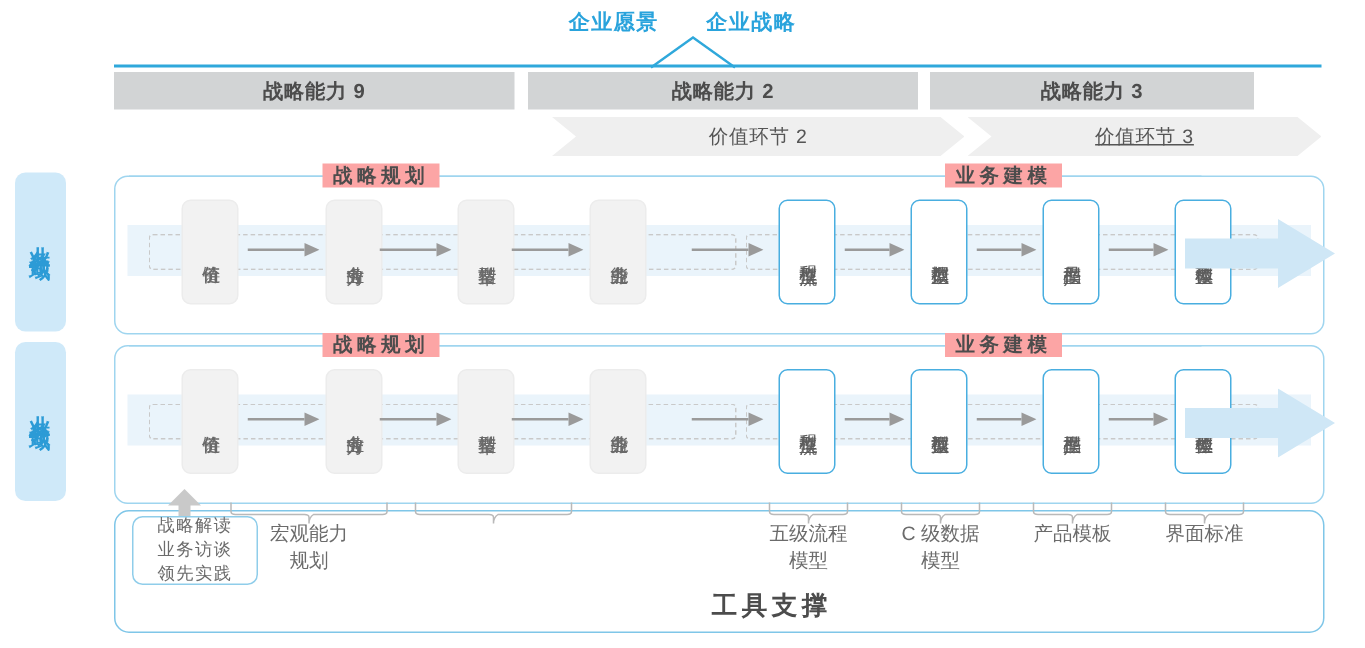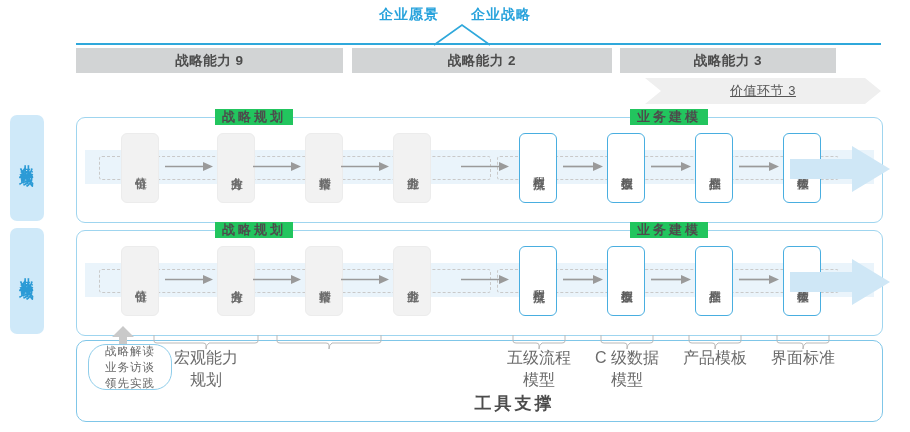--- a/index.html
+++ b/index.html
@@ -69,21 +69,21 @@
   }
   
   .band{
     position:absolute;left:8px;right:8px;height:34px;
     background:#eaf4fb;
   }
 
   
   .sec-cap{
     position:absolute;height:16px;
-    background:#22c55e;padding:0 7px;
+    background:#fca5a5;padding:0 7px;
     font-size:13px;font-weight:bold;color:#4c4c4c;
     letter-spacing:3px;line-height:16px;
     white-space:nowrap;
   }
   .sec-rule{position:absolute;height:1px;background:#9FD5EF;}
 
   
   .rail{
     position:absolute;height:22px;
     border:1px dashed #c9c9c9;border-radius:3px;
@@ -105,26 +105,26 @@
   
   .arrow{position:absolute;height:11px;}
 
   
   .bigarrow{position:absolute;}
 
   
   .bracket{position:absolute;}
   .tool-label{
     position:absolute;text-align:center;
-    font-size:16px;color:#6b6b6b;line-height:1.35;
+    font-size:13px;color:#6b6b6b;line-height:1.35;
     white-space:pre-line;
   }
   .tool-box{
     position:absolute;
-    border:1px solid #8FCDEA;border-radius:18px;background:#fff;
+    border:1px solid #8FCDEA;border-radius:7px;background:#fff;
     font-size:11.5px;color:#6b6b6b;line-height:1.4;
     text-align:center;white-space:pre-line;
     display:flex;align-items:center;justify-content:center;
     letter-spacing:1px;
   }
   .upArrow{position:absolute;}
 
   
   .tool-container{
     position:absolute;left:76px;width:805px;
@@ -150,20 +150,21 @@
 
   <svg class="peak" viewBox="0 0 60 24">
     <polyline points="2,23 30,3 58,23" fill="none" stroke="#2FA8DB" stroke-width="1.6"></polyline>
   </svg>
   <div class="topline"></div>
 
   <div class="cap" style="left:76px;width:267px;">战略能力 9</div>
   <div class="cap" style="left:352px;width:260px;">战略能力 2</div>
   <div class="cap" style="left:620px;width:216px;">战略能力 3</div>
 
+  <div class="vchain c2" style="left:368px;width:275px;">价值环节 2</div>
   <div class="vchain c3" style="left:645px;width:236px;text-decoration:underline;">价值环节 3</div>
 
   <div class="domain-tag" style="top:115px;height:106px;">业务领域 1</div>
   <div class="domain-tag" style="top:228px;height:106px;">业务领域 2</div>
 
   <div class="row-box" style="top:117px;height:104px;">
     <div class="band" style="top:32px;"></div>
 
     <div class="rail" style="left:22px;top:38px;width:390px;"></div>
     <div class="rail" style="left:420px;top:38px;width:340px;"></div>

